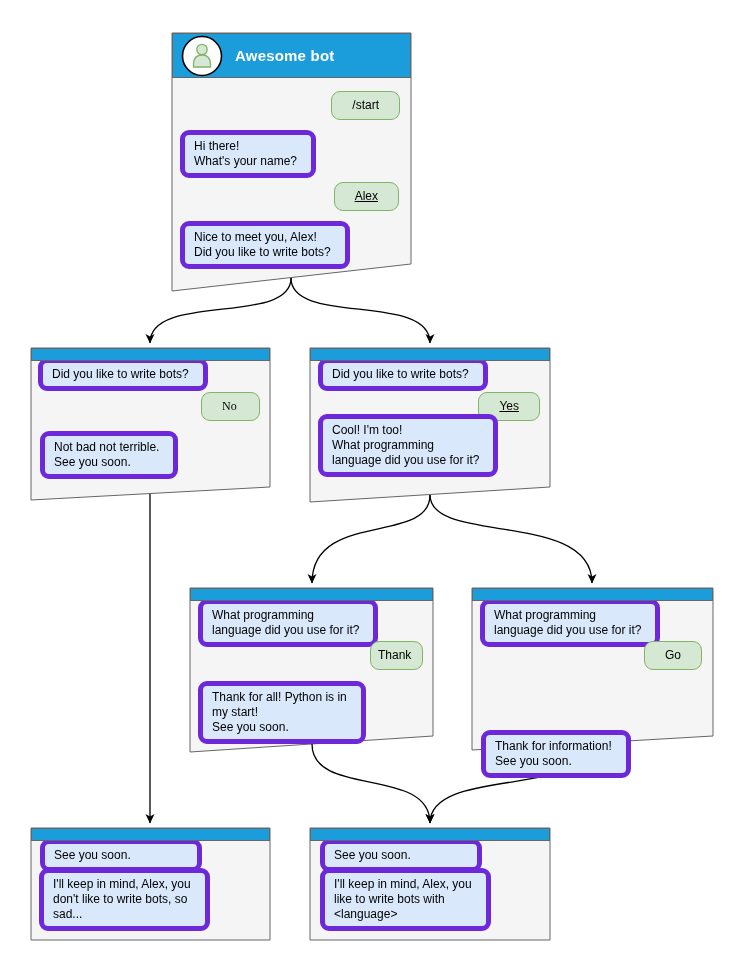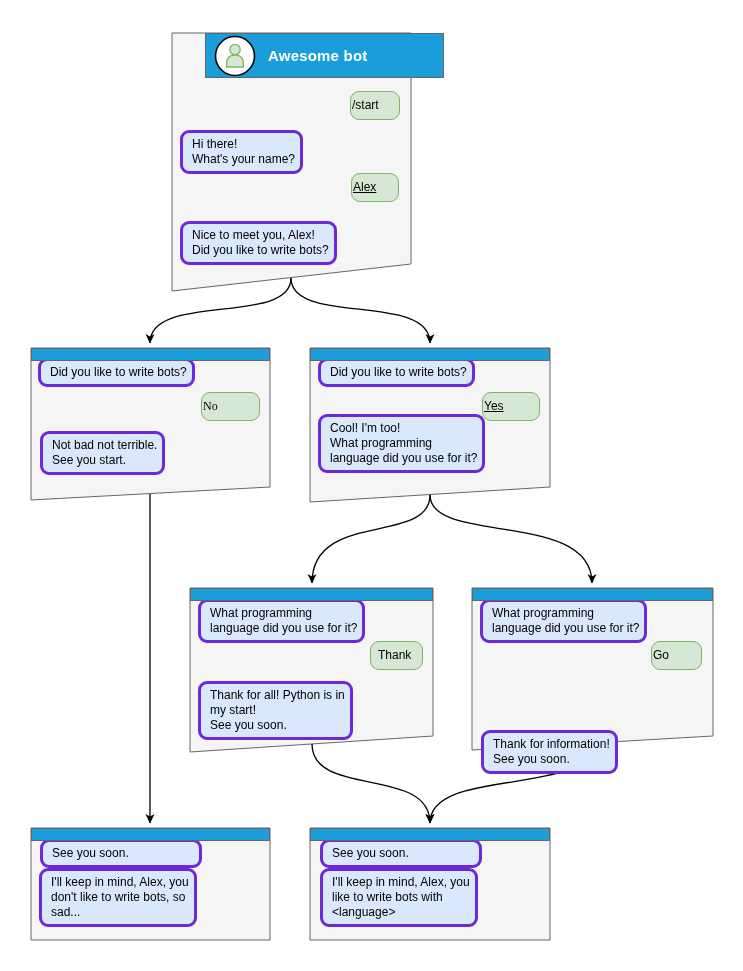--- a/index.html
+++ b/index.html
@@ -7,36 +7,36 @@
     width:743px;height:971px;position:relative;background:#ffffff;
     font-family:"Liberation Sans", sans-serif;
   }
   svg.base{position:absolute;left:0;top:0;z-index:0;}
   .window{position:absolute;z-index:1;}
   .titlebar{
     position:absolute;left:0;top:0;box-sizing:border-box;
     background:#1B9DDB;border:1px solid #666666;z-index:3;
   }
   .titlebar.thin{height:13px;}
-  .titlebar.main{height:45px;display:flex;align-items:center;padding-left:8px;margin-left:33px;}
+  .titlebar.main{height:45px;display:flex;align-items:center;padding-left:8px;}
   .title-text{
     color:#ffffff;font-size:15px;font-weight:bold;margin-left:12px;
     letter-spacing:0.2px;
   }
   .avatar{width:42px;height:42px;display:block;}
   .bubble{
     position:absolute;box-sizing:border-box;z-index:2;
     font-size:12px;line-height:15px;color:#000000;
     white-space:pre-line;border-radius:9px;width:max-content;
   }
   .bot{
-    background:#DAE8FC;border:3px solid #6d28d9;padding:4px 5px 4px 9px;
+    background:#DAE8FC;border:5px solid #6d28d9;padding:4px 14px 4px 9px;
   }
   .user{
-    background:#D5E8D4;border:1px solid #82B366;padding:6px 1px;
+    background:#D5E8D4;border:1px solid #82B366;padding:6px 20px;
   }
 </style>
 </head>
 <body>
 
 <svg class="base" width="743" height="971" viewBox="0 0 743 971">
   <defs>
     <marker id="arr" markerUnits="userSpaceOnUse" markerWidth="13" markerHeight="13" refX="10.5" refY="6" orient="auto">
       <path d="M1.5,1.5 L11,6 L1.5,10.5 L4,6 Z" fill="#000000"></path>
     </marker>
@@ -66,31 +66,31 @@
     <svg class="avatar" viewBox="0 0 42 42">
       <circle cx="21" cy="21" r="19.5" fill="#ffffff" stroke="#000000" stroke-width="1.6"></circle>
       <circle cx="21" cy="14.5" r="5.2" fill="#D5E8D4" stroke="#82B366" stroke-width="1.3"></circle>
       <path d="M12.5,32 v-2.5 c0,-7 3.5,-9.5 8.5,-9.5 s8.5,2.5 8.5,9.5 V32 z" fill="#D5E8D4" stroke="#82B366" stroke-width="1.3"></path>
     </svg>
     <span class="title-text">Awesome bot</span>
   </div>
   <div class="bubble user" style="right:11px;top:58px;min-width:50px;">/start</div>
   <div class="bubble bot" style="left:8px;top:97px;">Hi there!
 What's your name?</div>
-  <div class="bubble user" style="right:12px;top:140px;min-width:48px;text-decoration:underline;">Alex</div>
+  <div class="bubble user" style="right:12px;top:149px;min-width:48px;text-decoration:underline;">Alex</div>
   <div class="bubble bot" style="left:8px;top:188px;">Nice to meet you, Alex!
 Did you like to write bots?</div>
 </div>
 
 <div class="window" style="left:31px;top:348px;width:239px;height:152px;">
   <div class="titlebar thin" style="width:239px;"></div>
   <div class="bubble bot" style="left:7px;top:10px;">Did you like to write bots?</div>
   <div class="bubble user" style="right:10px;top:44px;min-width:59px;font-family:Liberation Serif, serif;">No</div>
   <div class="bubble bot" style="left:9px;top:83px;">Not bad not terrible.
-See you start.</div>
+See you soon.</div>
 </div>
 
 <div class="window" style="left:310px;top:348px;width:240px;height:154px;">
   <div class="titlebar thin" style="width:240px;"></div>
   <div class="bubble bot" style="left:8px;top:10px;">Did you like to write bots?</div>
   <div class="bubble user" style="right:10px;top:44px;min-width:58px;text-decoration:underline;">Yes</div>
   <div class="bubble bot" style="left:8px;top:66px;">Cool! I'm too!
 What programming
 language did you use for it?</div>
 </div>

